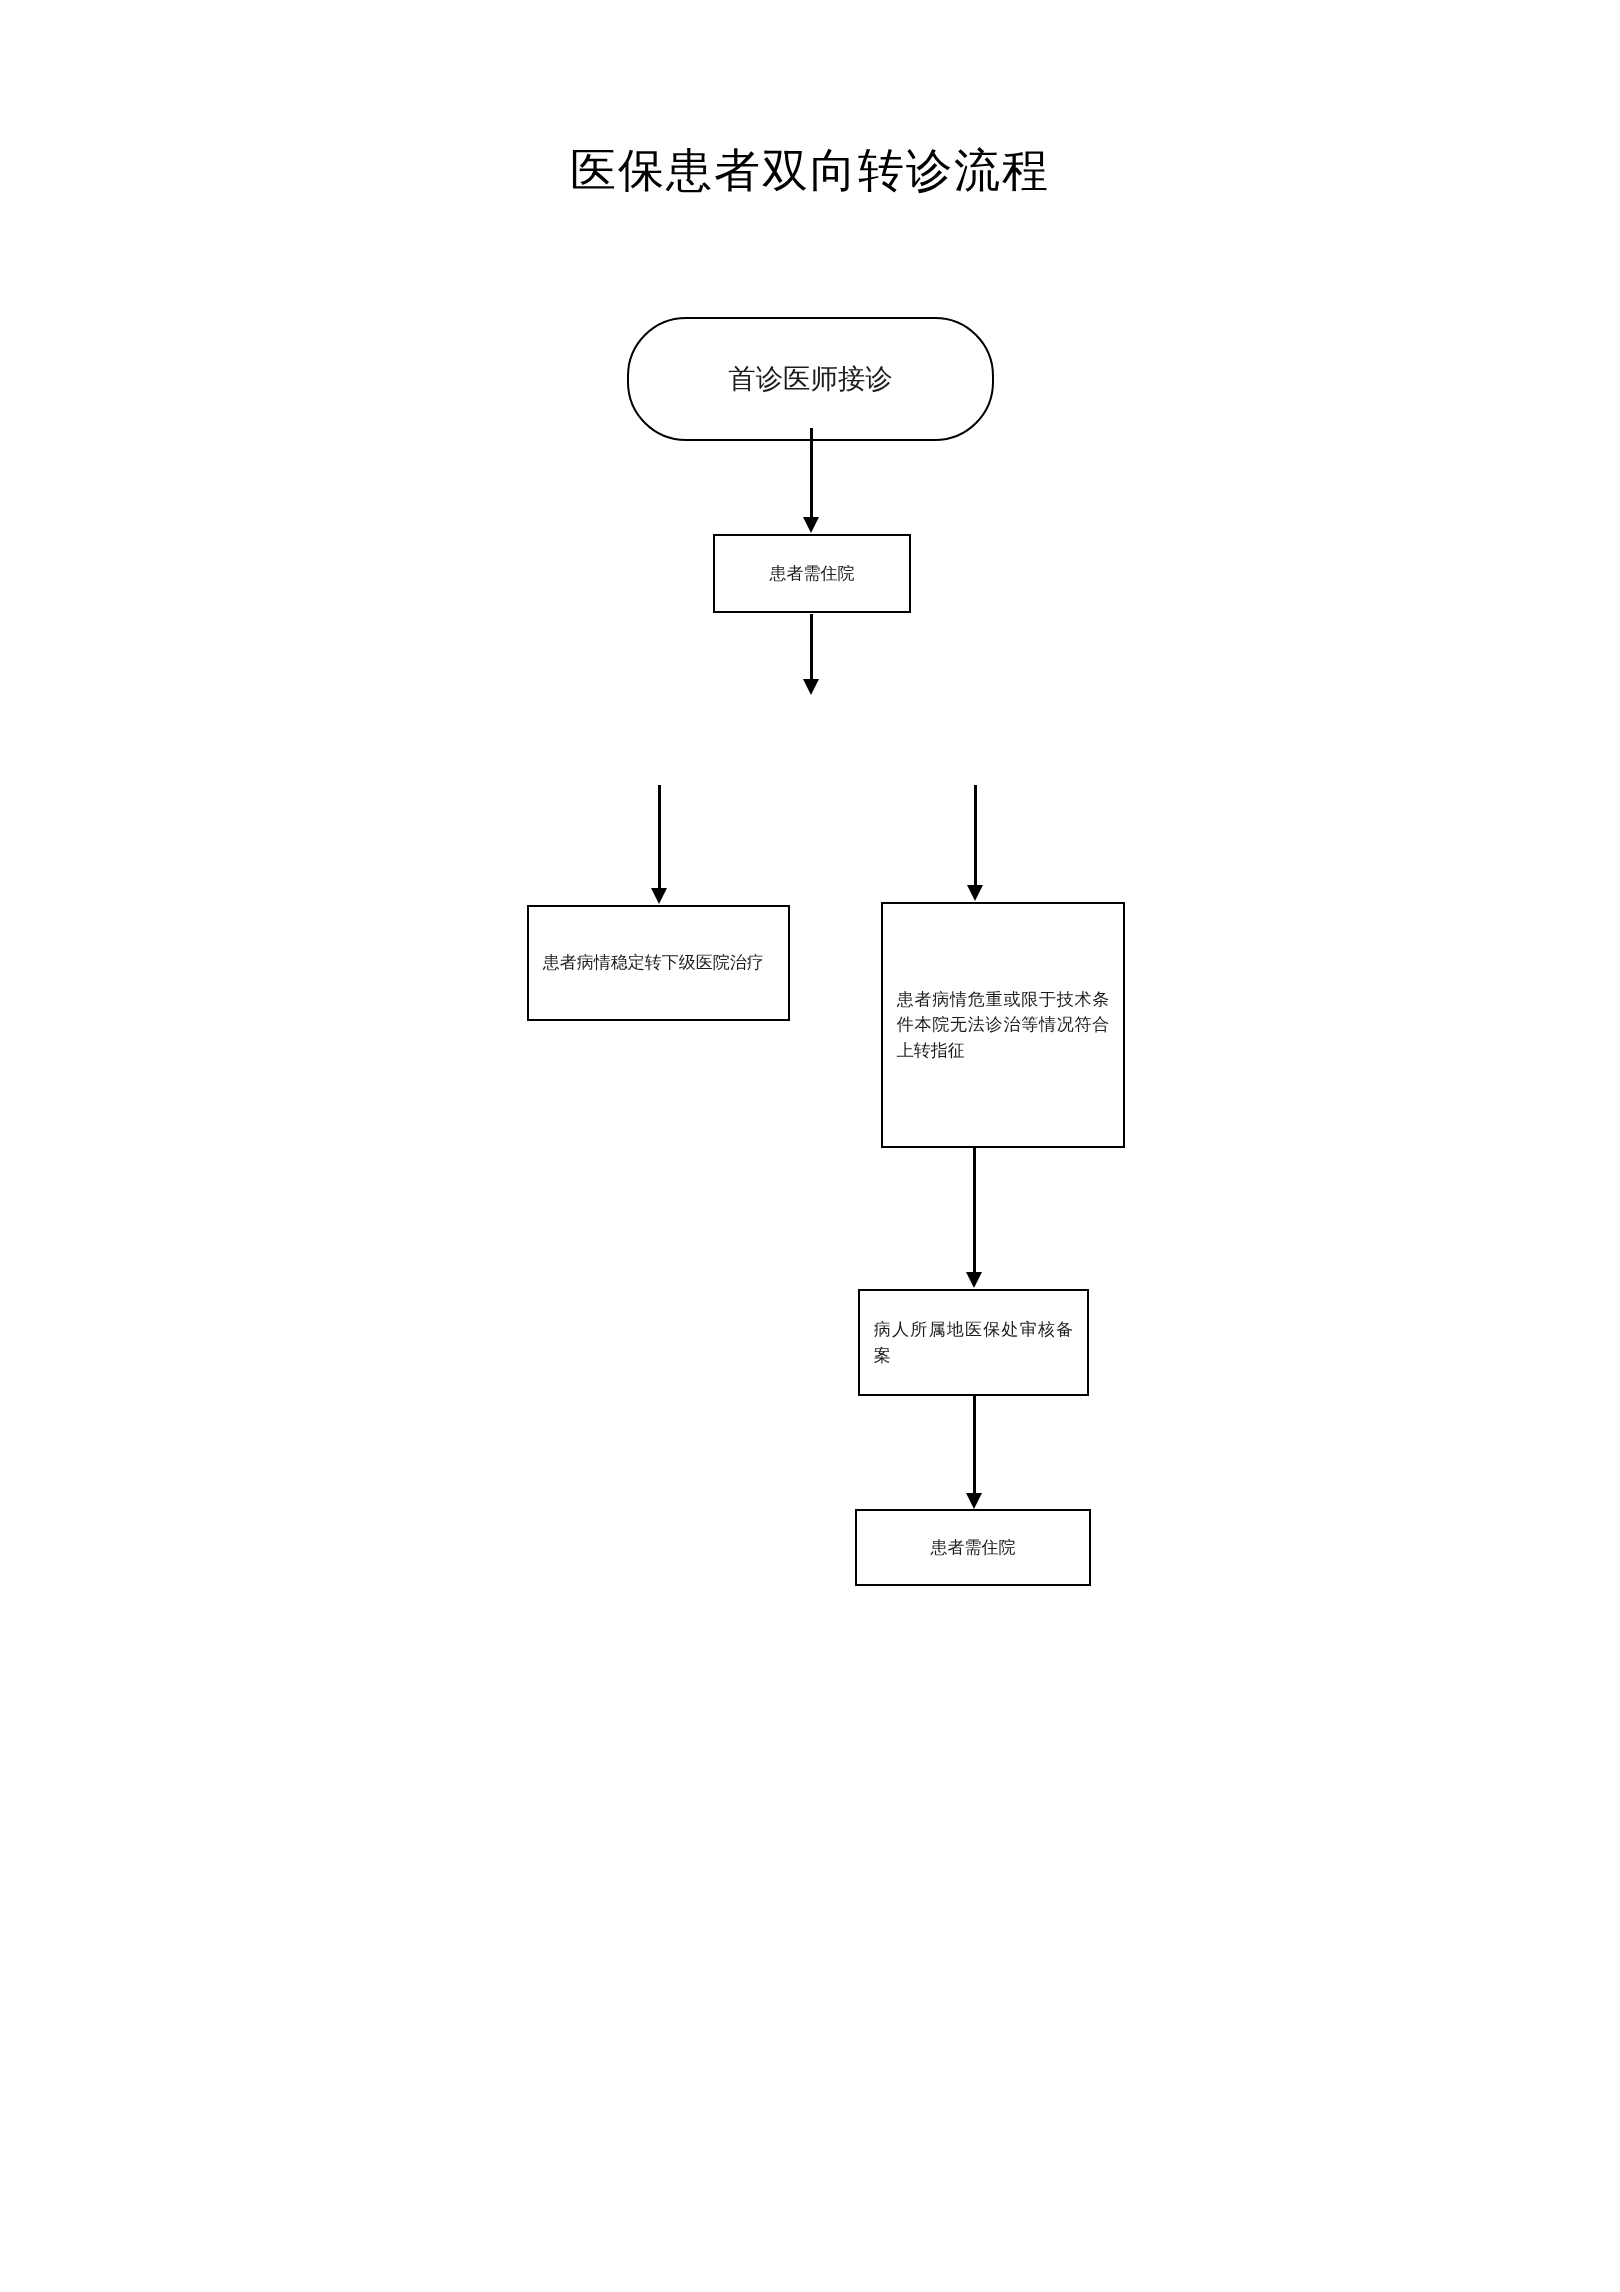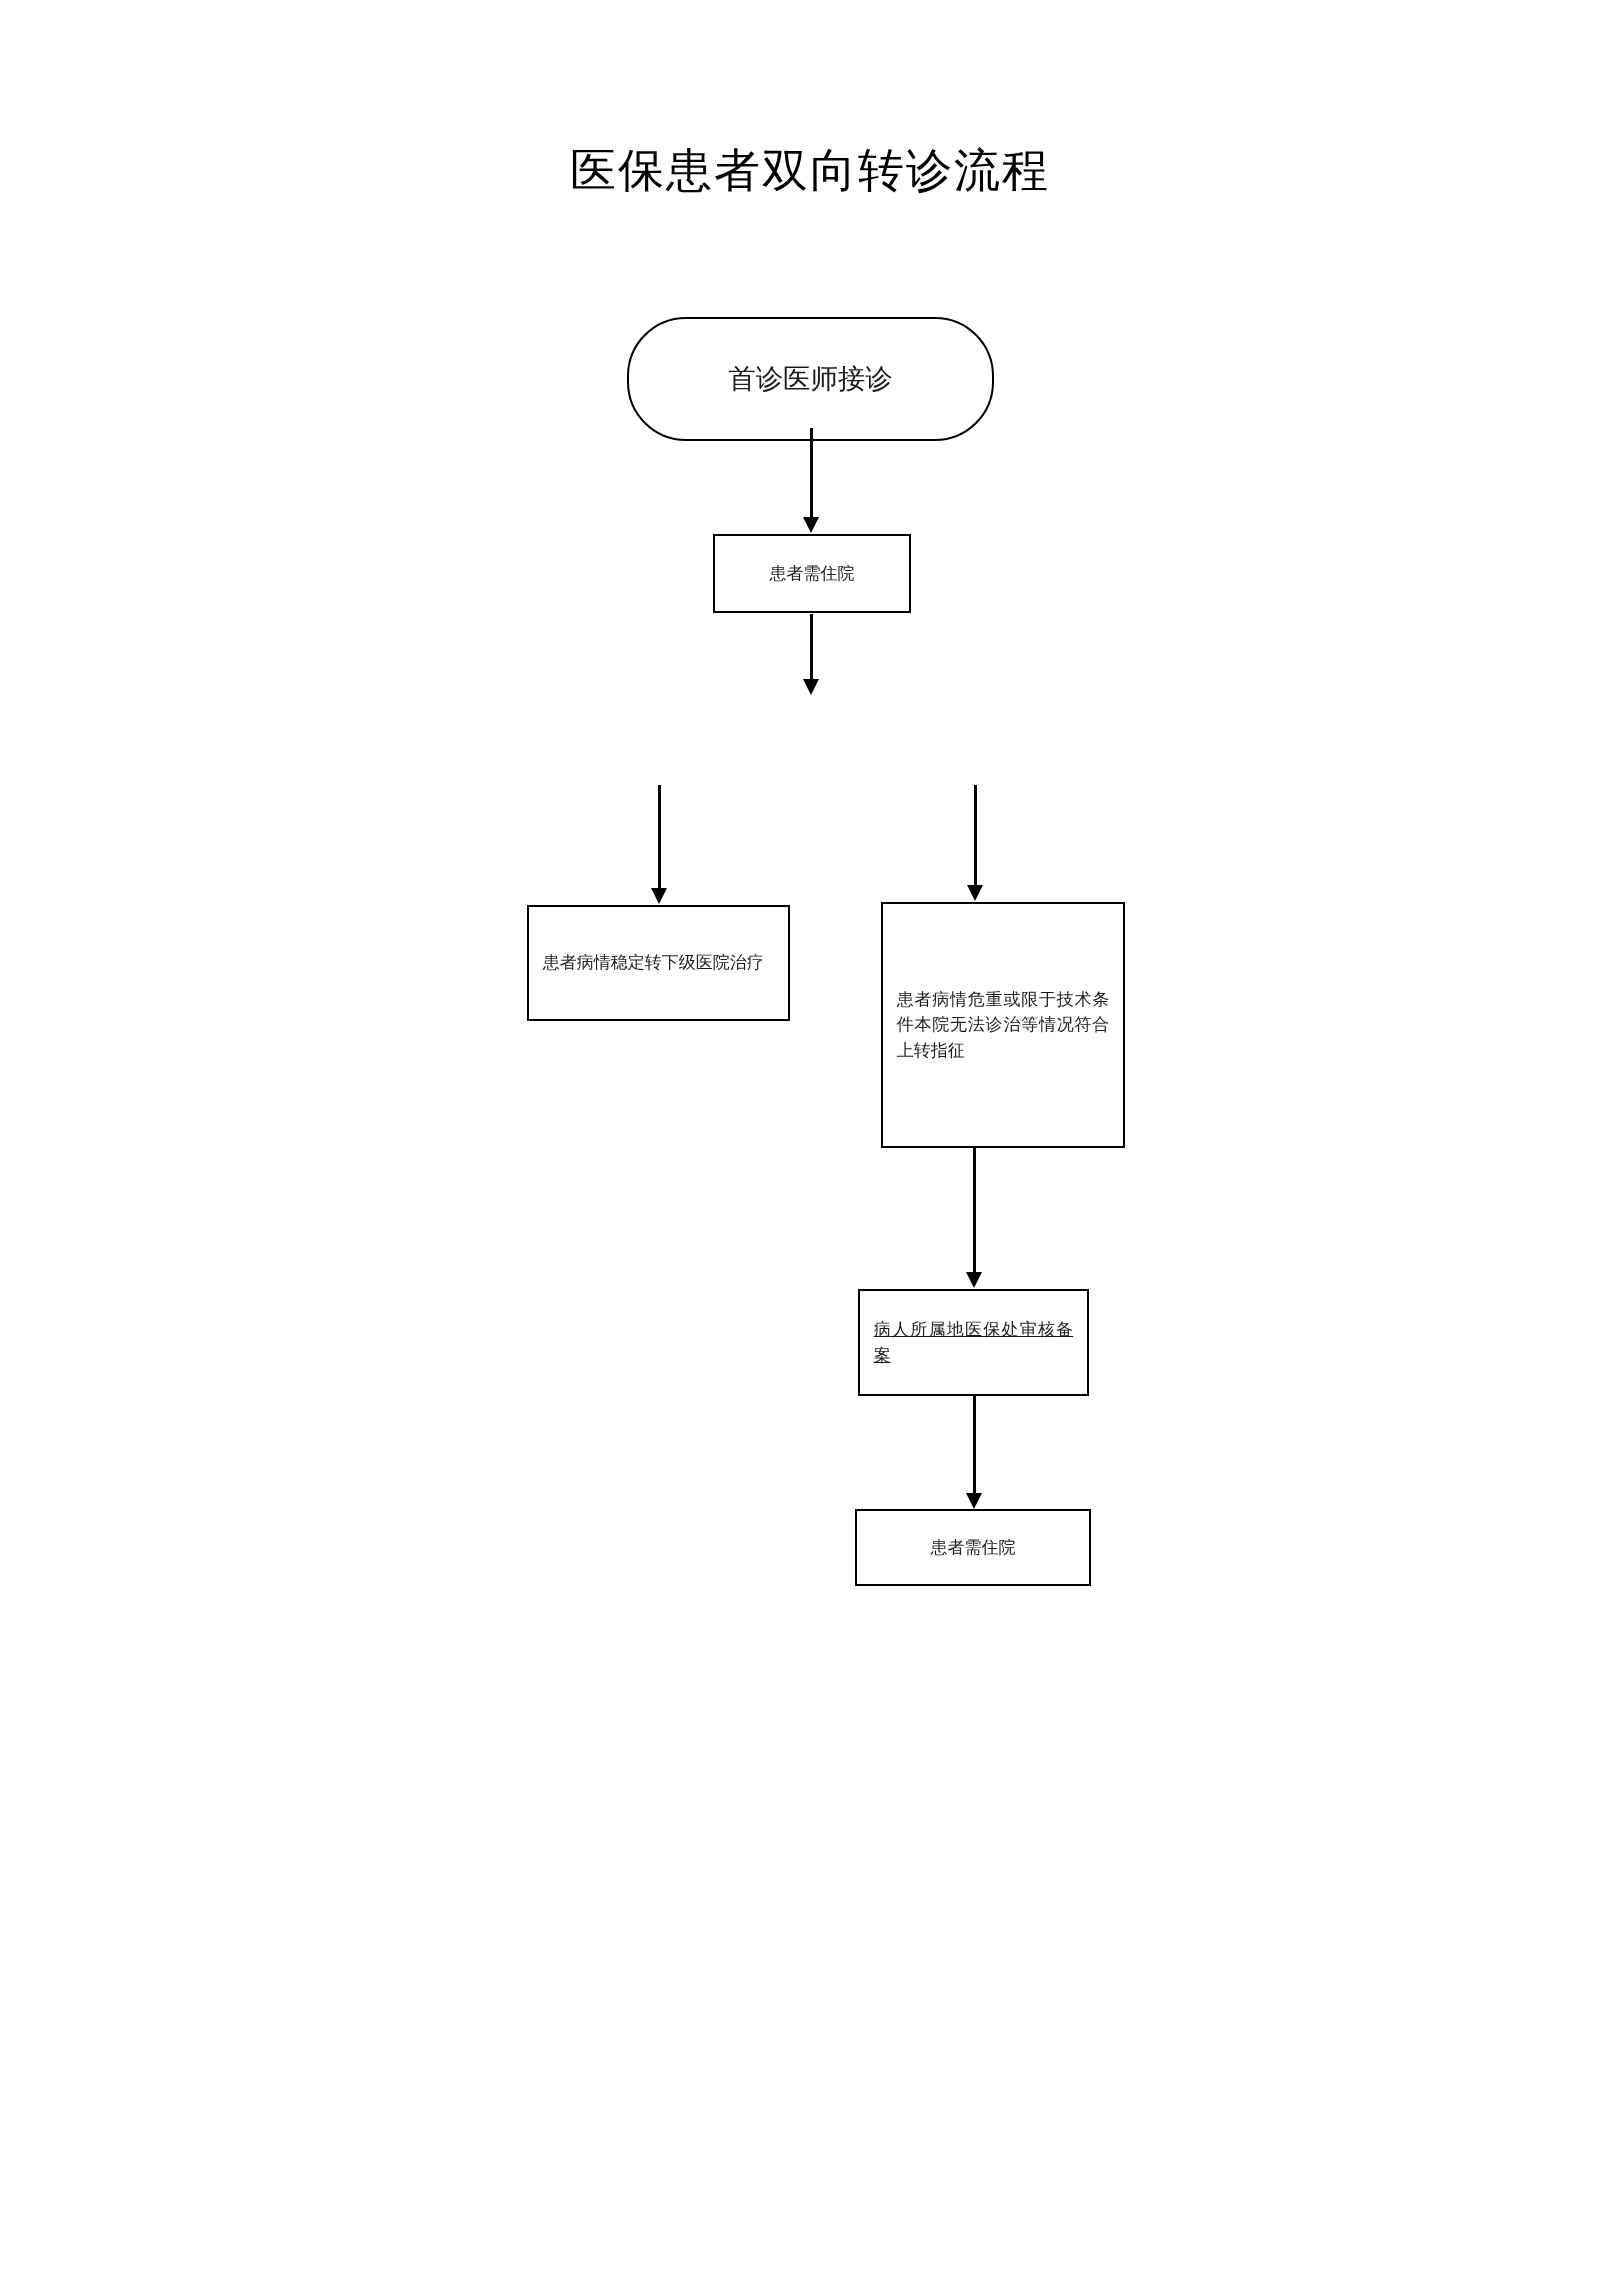--- a/index.html
+++ b/index.html
@@ -65,21 +65,21 @@
     text-justify: inter-character;
     padding: 0 13.7px;
   }
 
   
   #node-intake      { left: 627px; top: 317px;  width: 367px; height: 124px; font-size: 27.4px; }
   #node-need-admit  { left: 713px; top: 534px;  width: 198px; height: 79px;  }
   #node-arrange     { left: 673px; top: 695px;  width: 275px; height: 90px;  }
   #node-stable-down { left: 527px; top: 905px;  width: 263px; height: 116px; }
   #node-critical-up { left: 853px; top: 902px;  width: 244px; height: 246px; margin-left: 28px; }
-  #node-review      { left: 858px; top: 1289px; width: 231px; height: 107px; text-decoration: underline; }
+  #node-review      { left: 858px; top: 1289px; width: 231px; height: 107px; }
   #node-upper-hosp  { left: 855px; top: 1509px; width: 236px; height: 77px;  }
 
   
   .conn {
     position: absolute;
   }
   .conn .line {
     position: absolute;
     left: 0;
     top: 0;

